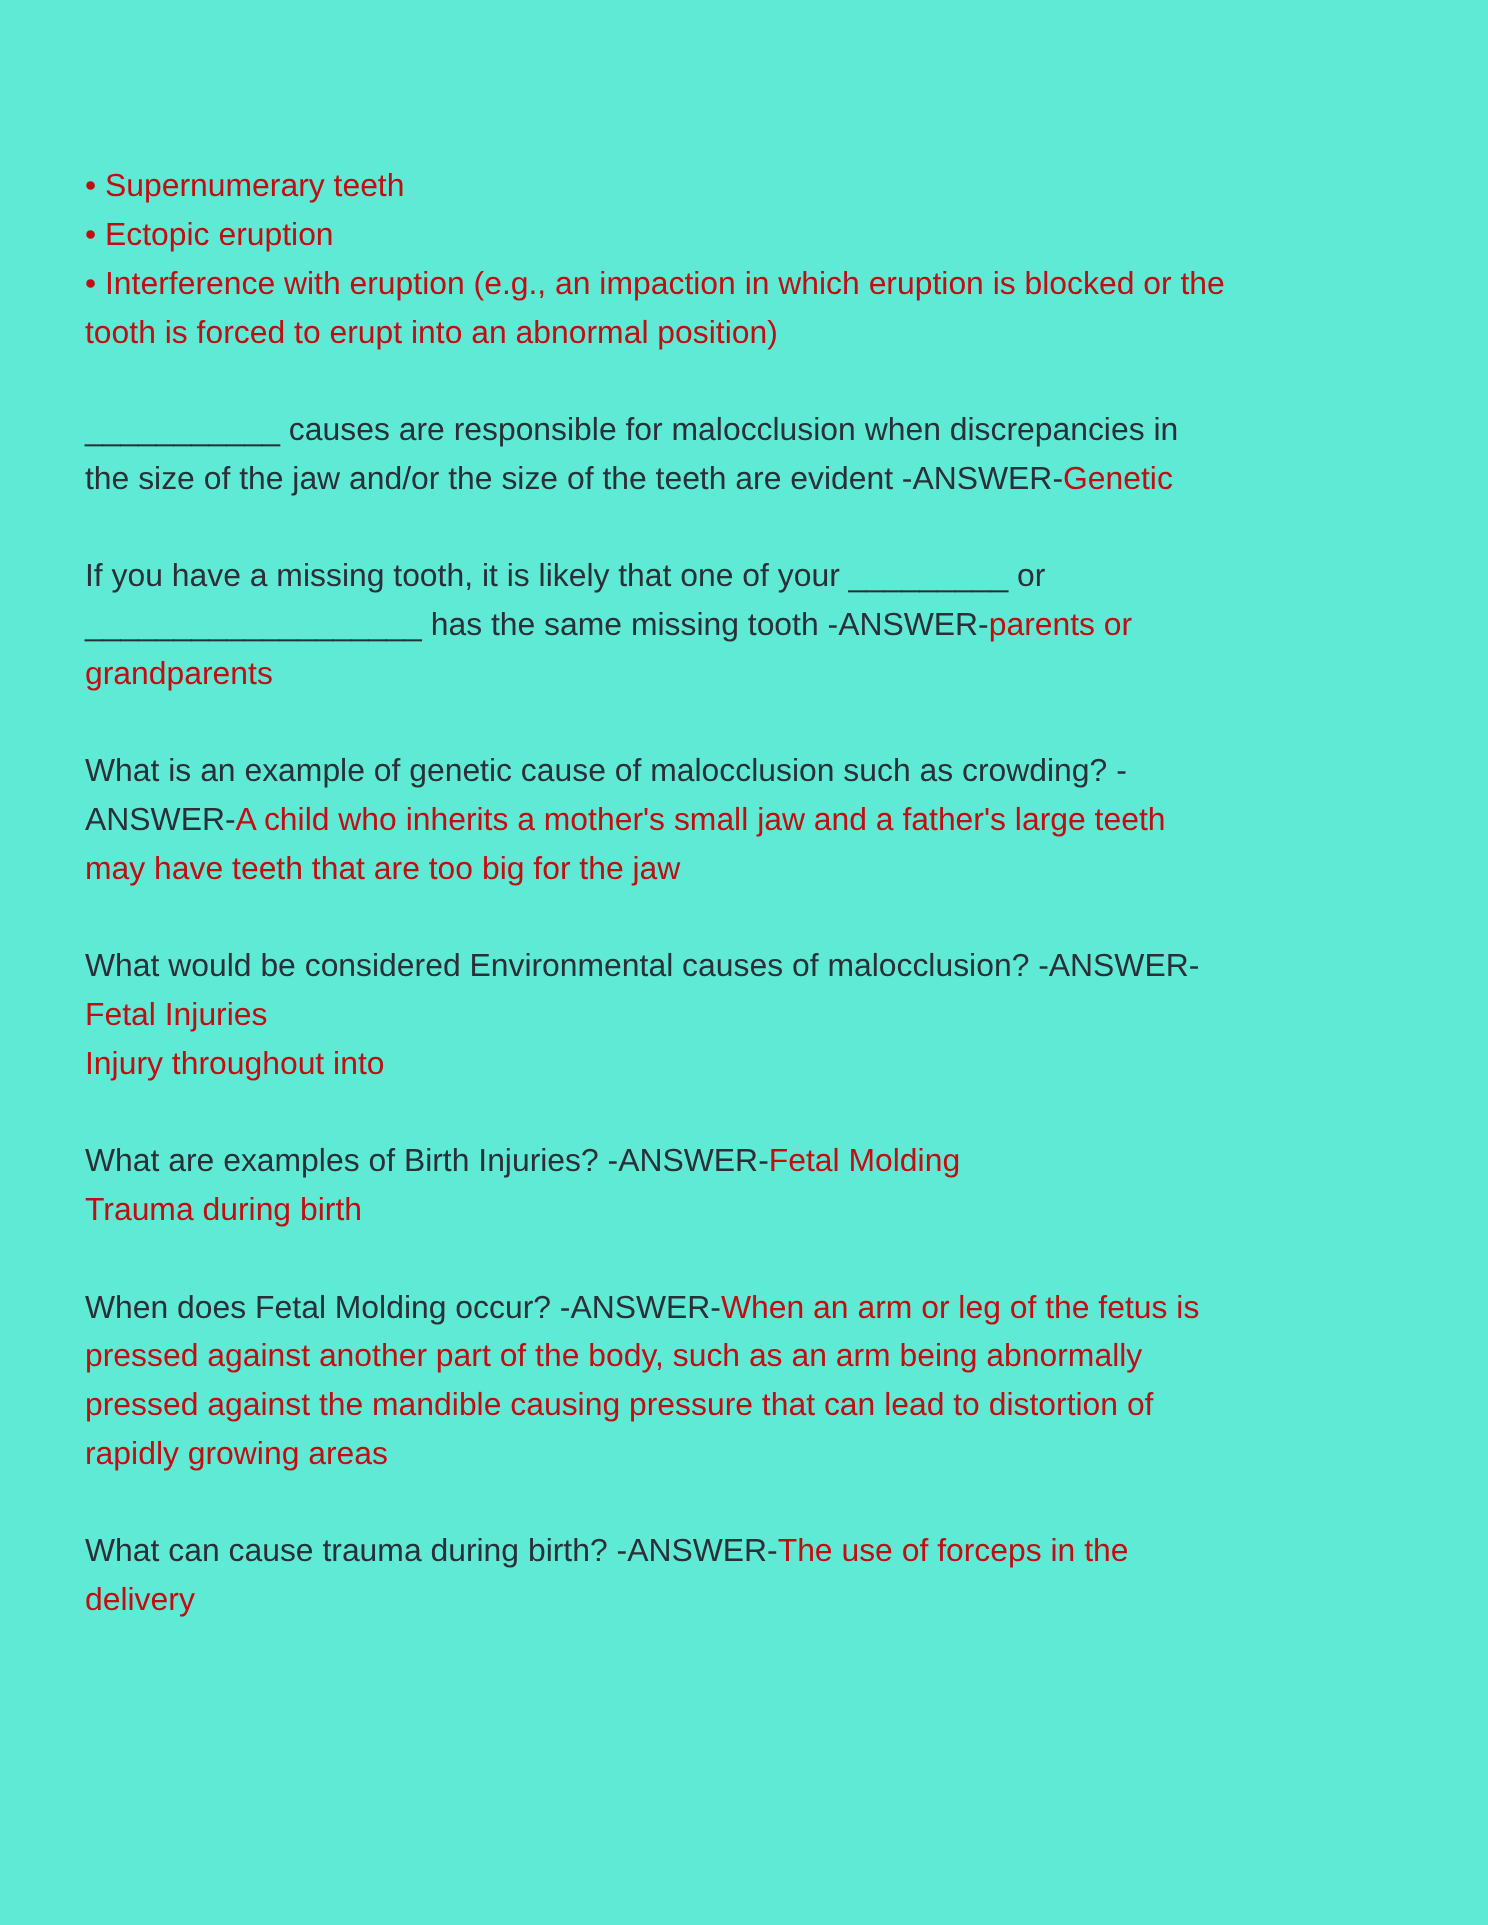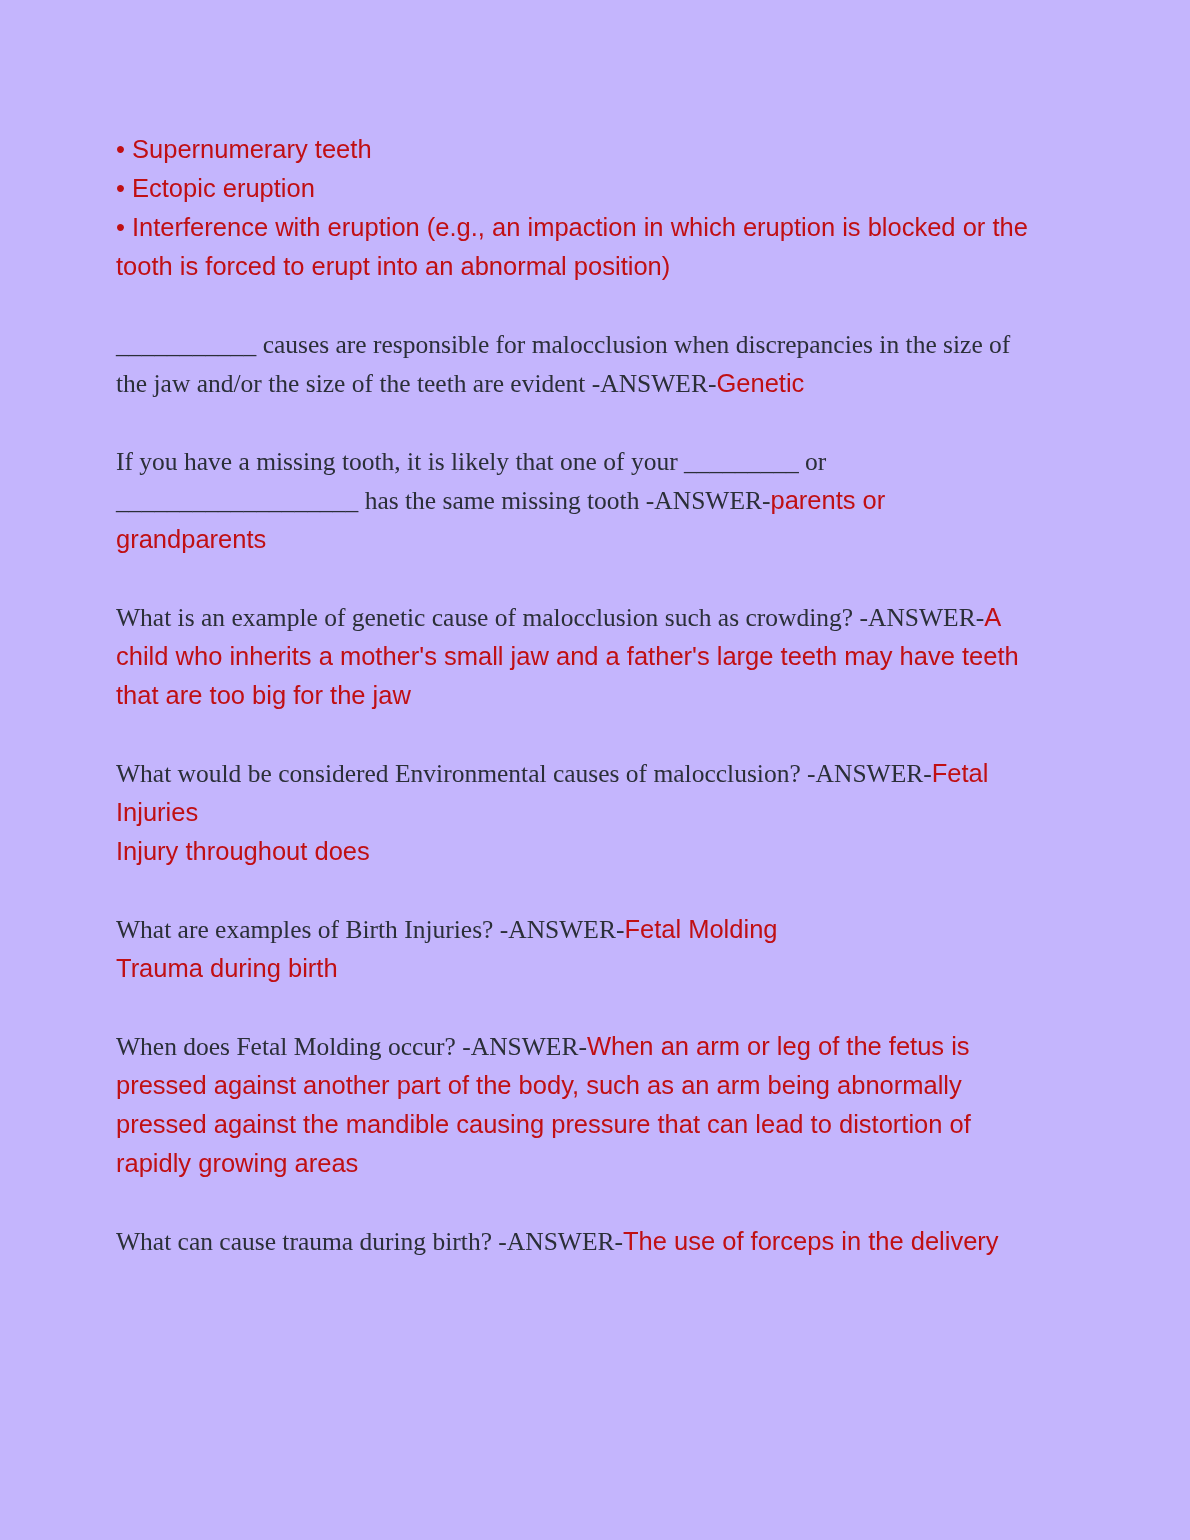--- a/index.html
+++ b/index.html
@@ -3,40 +3,39 @@
 <meta charset="utf-8">
 <style>
   html, body {
     margin: 0;
     padding: 0;
     background: #ffffff;
   }
   .page {
     width: 1190px;
     height: 1540px;
-    background: #c4b5fd;
+    background: #5eead4;
     position: relative;
     box-sizing: border-box;
-    padding: 130px 140px 0 116px;
+    padding: 130px 140px 0 68px;
     font-family: "Liberation Sans", sans-serif;
     font-size: 25.5px;
     line-height: 39px;
     color: #2b2f38;
     overflow: hidden;
   }
   .block {
     margin: 0 0 39px 0;
     max-width: 915px;
   }
   .block:last-child {
     margin-bottom: 12px;
   }
   .q {
     color: #2b2f38;
-    font-family: Liberation Serif, serif;
   }
   .a {
     color: #c00f13;
   }
   .bullet-line {
     color: #c00f13;
     display: block;
   }
   .red-line {
     color: #c00f13;
@@ -61,21 +60,21 @@
   <p class="block">
     <span class="q">If you have a missing tooth, it is likely that one of your _________ or ___________________ has the same missing tooth -ANSWER-</span><span class="a">parents or grandparents</span>
   </p>
 
   <p class="block">
     <span class="q">What is an example of genetic cause of malocclusion such as crowding? -ANSWER-</span><span class="a">A child who inherits a mother's small jaw and a father's large teeth may have teeth that are too big for the jaw</span>
   </p>
 
   <p class="block">
     <span class="q">What would be considered Environmental causes of malocclusion? -ANSWER-</span><span class="a">Fetal Injuries</span>
-    <span class="red-line">Injury throughout does</span>
+    <span class="red-line">Injury throughout into</span>
   </p>
 
   <p class="block">
     <span class="q">What are examples of Birth Injuries? -ANSWER-</span><span class="a">Fetal Molding</span>
     <span class="red-line">Trauma during birth</span>
   </p>
 
   <p class="block">
     <span class="q">When does Fetal Molding occur? -ANSWER-</span><span class="a">When an arm or leg of the fetus is pressed against another part of the body, such as an arm being abnormally pressed against the mandible causing pressure that can lead to distortion of rapidly growing areas</span>
   </p>

